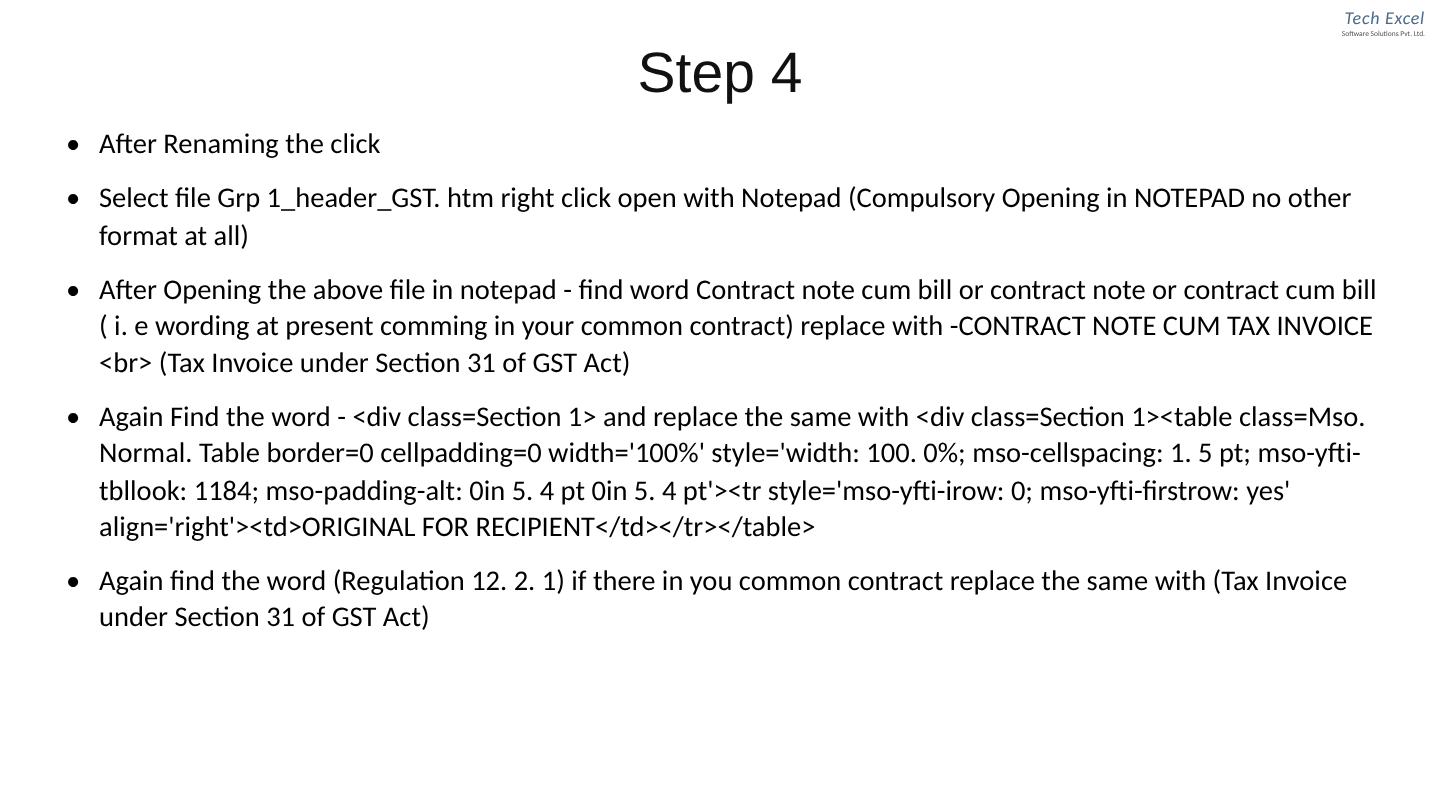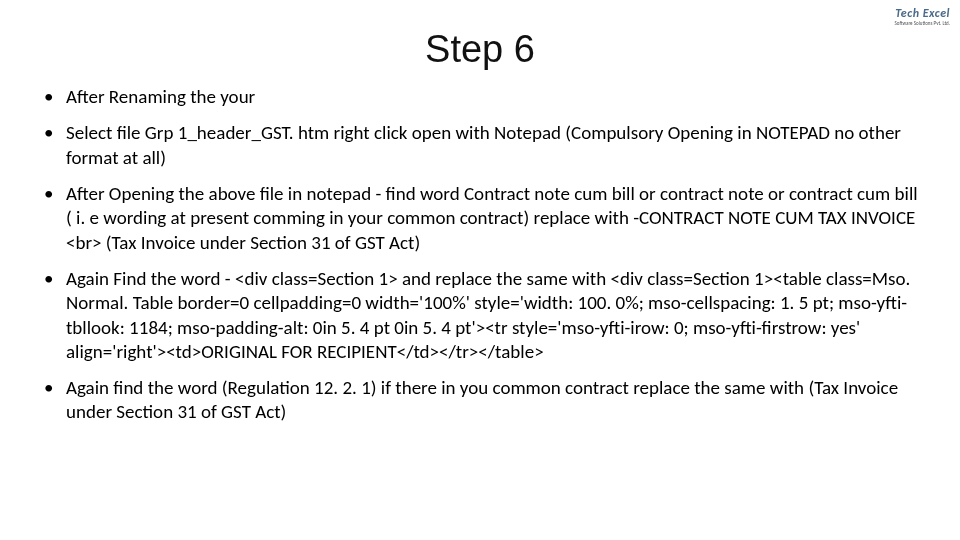--- a/index.html
+++ b/index.html
@@ -15,21 +15,21 @@
   }
   .logo {
     position: absolute;
     top: 4px;
     right: 10px;
     text-align: right;
     line-height: 1;
   }
   .logo-main {
     font-size: 12px;
-    font-weight: bold;
+    font-weight: normal;
     font-style: italic;
     color: #4a6a8a;
     letter-spacing: 0.5px;
   }
   .logo-sub {
     font-size: 5px;
     color: #555;
     display: block;
     margin-top: 1px;
   }
@@ -65,21 +65,21 @@
   }
 </style>
 </head>
 <body>
 
 <div class="logo">
   <span class="logo-main">Tech Excel</span>
   <span class="logo-sub">Software Solutions Pvt. Ltd.</span>
 </div>
 
-<div class="title">Step 6</div>
+<div class="title">Step 4</div>
 
 <ul class="bullets">
-  <li><span>After Renaming the your</span></li>
+  <li><span>After Renaming the click</span></li>
   <li><span>Select file Grp 1_header_GST. htm right click open with Notepad (Compulsory Opening in NOTEPAD no other format at all)</span></li>
   <li><span>After Opening the above file in notepad - find word Contract note cum bill or contract note or contract cum bill  ( i. e wording at present comming in your common contract) replace with -CONTRACT NOTE CUM TAX INVOICE &lt;br&gt; (Tax Invoice under Section 31 of GST Act)</span></li>
   <li><span>Again Find the word - &lt;div class=Section 1&gt; and replace the same with &lt;div class=Section 1&gt;&lt;table class=Mso. Normal. Table border=0 cellpadding=0 width='100%' style='width: 100. 0%; mso-cellspacing: 1. 5 pt; mso-yfti-tbllook: 1184; mso-padding-alt: 0in 5. 4 pt 0in 5. 4 pt'&gt;&lt;tr style='mso-yfti-irow: 0; mso-yfti-firstrow: yes' align='right'&gt;&lt;td&gt;ORIGINAL FOR RECIPIENT&lt;/td&gt;&lt;/tr&gt;&lt;/table&gt;</span></li>
   <li><span>Again find the word (Regulation 12. 2. 1) if there in you common contract replace the same with (Tax Invoice under Section 31 of GST Act)</span></li>
 </ul>
 
 </body></html>

